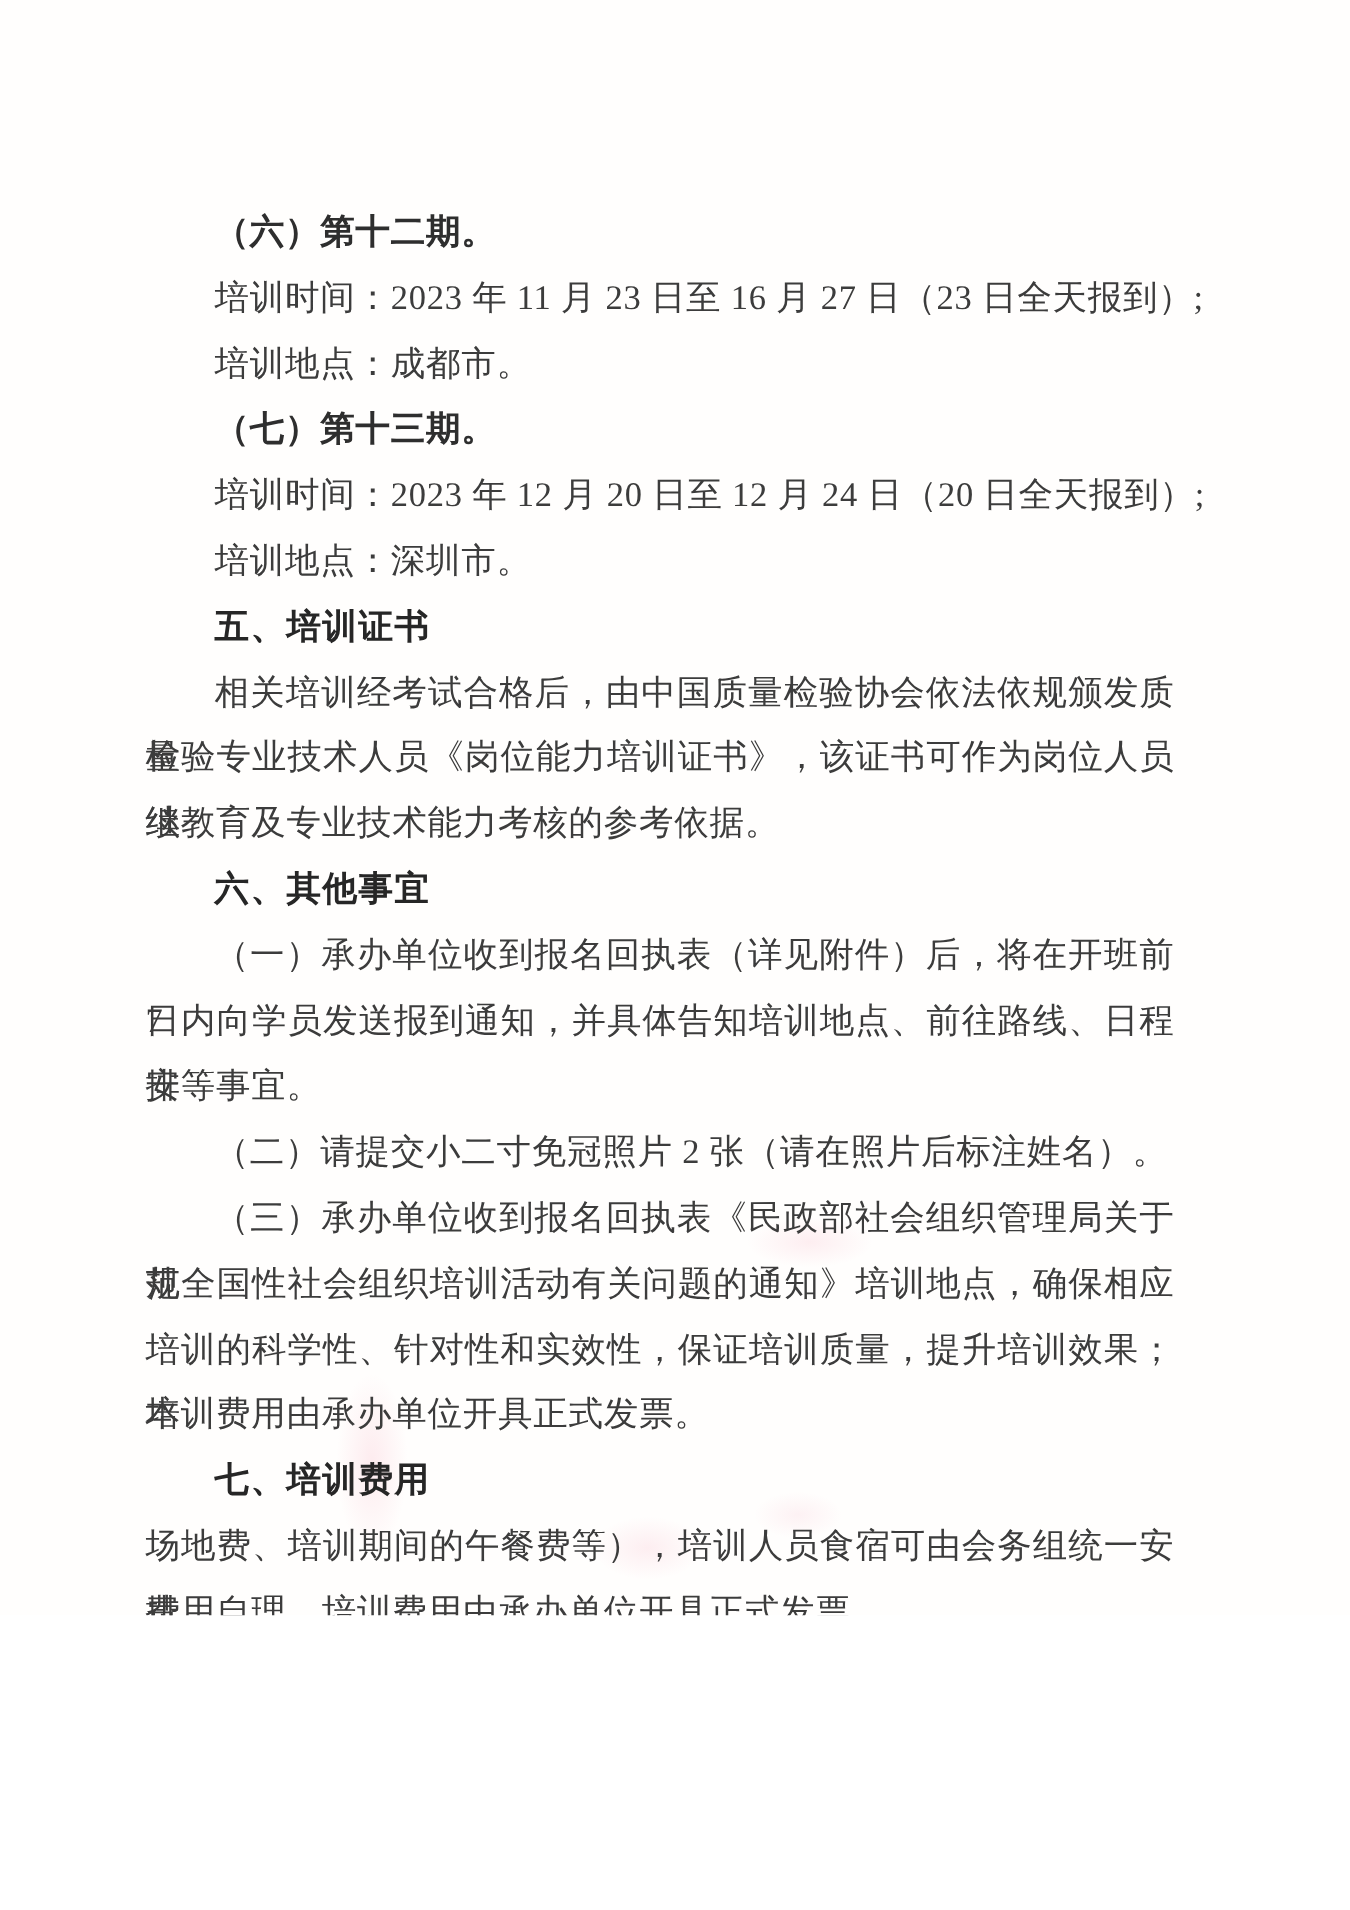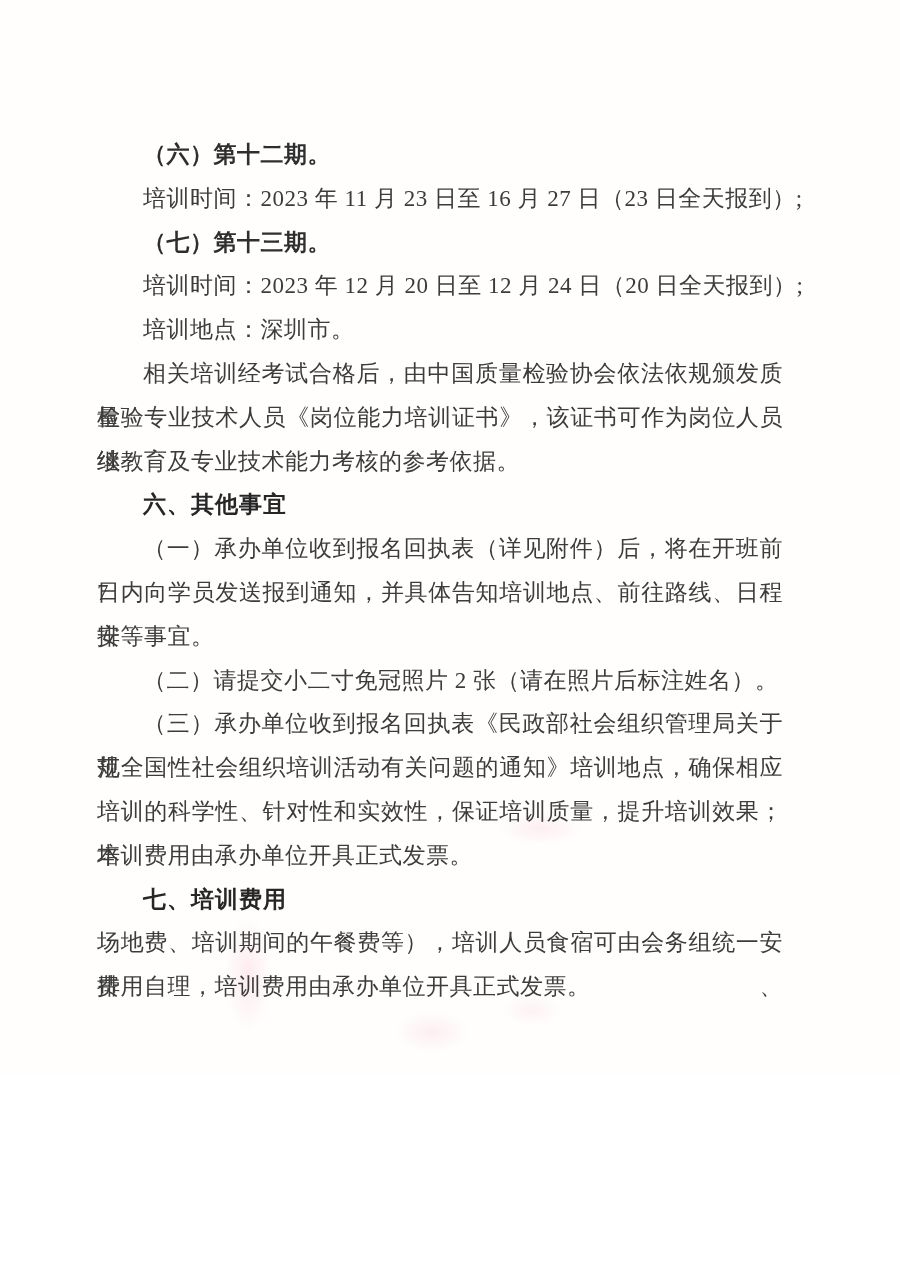--- a/index.html
+++ b/index.html
@@ -74,25 +74,27 @@
 <body>
 
 <div class="page">
 
   <div class="scan-artifacts"></div>
 
   <div class="content">
 
     <div class="ln b ind">（六）第十二期。</div>
     <div class="ln ind">培训时间：2023 年 11 月 23 日至 16 月 27 日（23 日全天报到）;</div>
+    <div class="ln ind">培训地点：成都市。</div>
 
     <div class="ln b ind">（七）第十三期。</div>
     <div class="ln ind">培训时间：2023 年 12 月 20 日至 12 月 24 日（20 日全天报到）;</div>
     <div class="ln ind">培训地点：深圳市。</div>
 
+    <div class="ln hd ind">五、培训证书</div>
     <div class="ln ind just">相关培训经考试合格后，由中国质量检验协会依法依规颁发质量</div>
     <div class="ln just">检验专业技术人员《岗位能力培训证书》，该证书可作为岗位人员继</div>
     <div class="ln">续教育及专业技术能力考核的参考依据。</div>
 
     <div class="ln hd ind">六、其他事宜</div>
     <div class="ln ind just">（一）承办单位收到报名回执表（详见附件）后，将在开班前 7</div>
     <div class="ln just">日内向学员发送报到通知，并具体告知培训地点、前往路线、日程安</div>
     <div class="ln">排等事宜。</div>
     <div class="ln ind">（二）请提交小二寸免冠照片 2 张（请在照片后标注姓名）。</div>
     <div class="ln ind just">（三）承办单位收到报名回执表《民政部社会组织管理局关于规</div>

